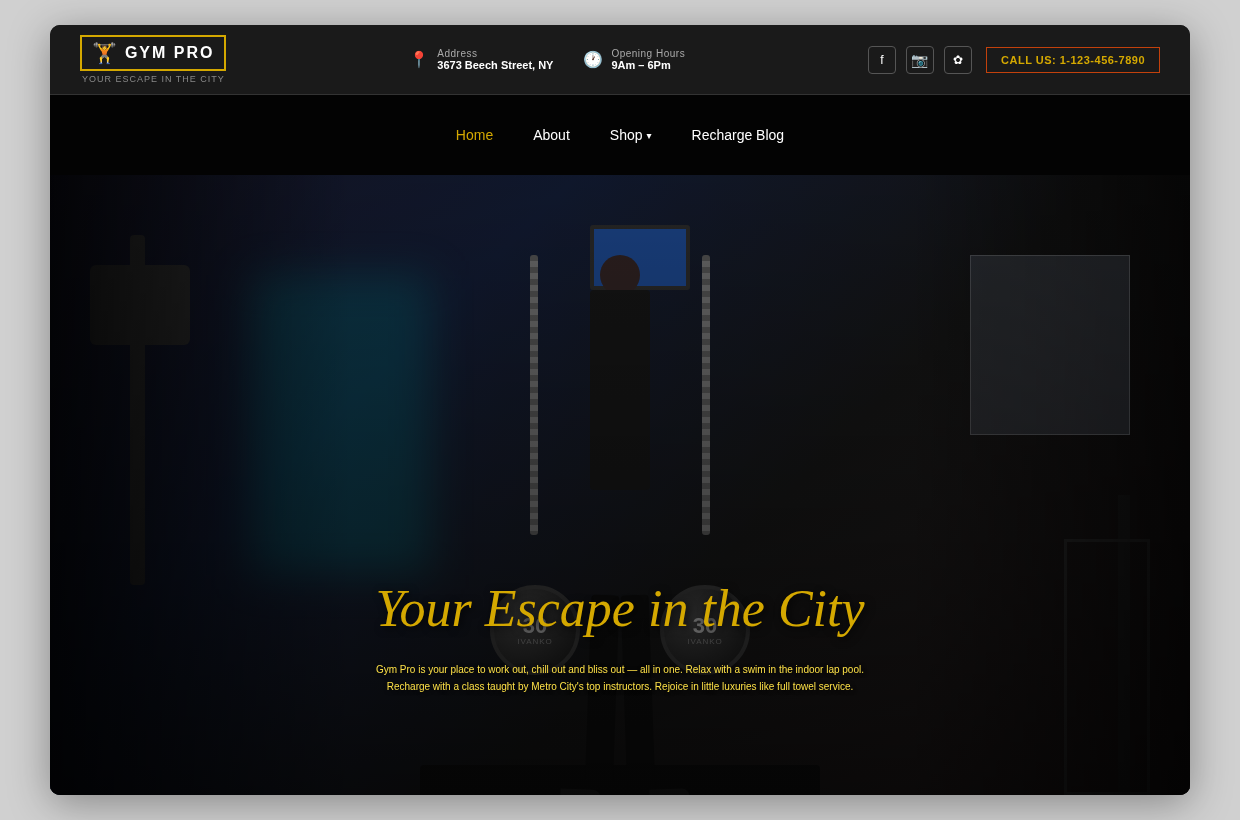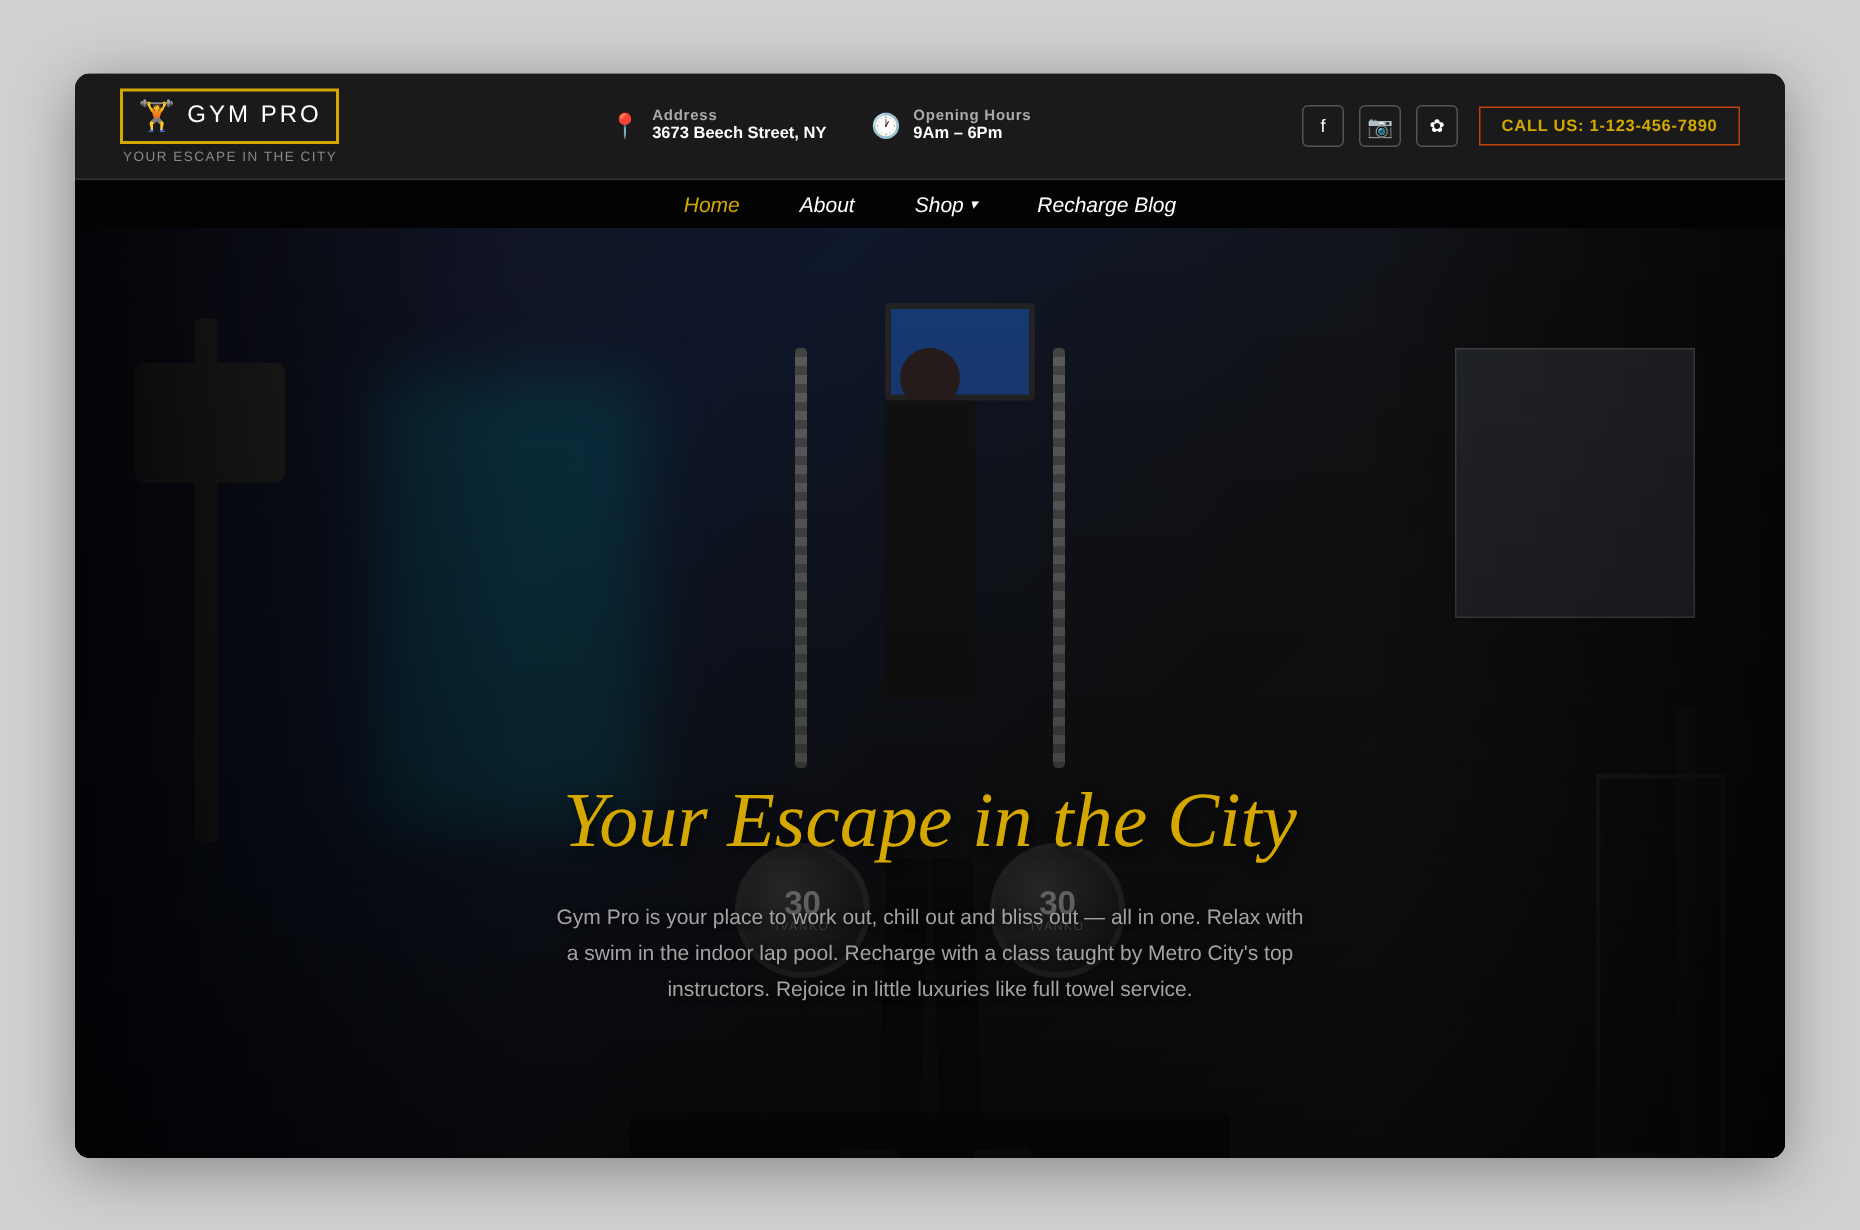--- a/index.html
+++ b/index.html
@@ -44,21 +44,21 @@
       border: 2px solid #d4a800;
       padding: 4px 10px;
       gap: 8px;
     }
     .logo-icon {
       color: #d4a800;
       font-size: 20px;
     }
     .logo-text {
       color: #ffffff;
-      font-weight: normal;
+      font-weight: bold;
       font-size: 16px;
       letter-spacing: 2px;
       text-align: right;
     }
     .logo-tagline {
       color: #888;
       font-size: 9px;
       letter-spacing: 1px;
       margin-top: 3px;
       padding-left: 2px;
@@ -72,21 +72,21 @@
       display: flex;
       align-items: center;
       gap: 8px;
     }
     .info-icon {
       font-size: 16px;
     }
     .info-label {
       color: #aaa;
       font-size: 10px;
-      font-weight: bold;
+      font-weight: normal;
       letter-spacing: 0.5px;
     }
     .info-value {
       color: #fff;
       font-size: 11px;
       font-weight: bold;
     }
     .social-icons {
       display: flex;
       align-items: center;
@@ -121,28 +121,27 @@
       background: rgba(0,0,0,0.85);
       display: flex;
       align-items: center;
       justify-content: center;
       padding: 0;
       gap: 0;
     }
     .nav-item {
       color: #fff;
       font-size: 14px;
-      padding: 8px 20px;
+      padding: 32px 20px;
       cursor: pointer;
       text-decoration: none;
       display: flex;
       align-items: center;
       gap: 4px;
       position: relative;
-      font-style: italic;
     }
     .nav-item.active {
       color: #d4a800;
     }
     .nav-dropdown-arrow {
       font-size: 10px;
     }
 
     
     .hero {
@@ -419,22 +418,22 @@
     .hero-title {
       font-family: 'Brush Script MT', cursive;
       font-size: 52px;
       color: #d4a800;
       margin-bottom: 24px;
       line-height: 1.1;
       text-shadow: 2px 2px 8px rgba(0,0,0,0.8);
       font-style: italic;
     }
     .hero-desc {
-      color: #a3a3a3;
-      font-size: 14px;
+      color: #fde047;
+      font-size: 10px;
       line-height: 1.7;
       text-shadow: 1px 1px 4px rgba(0,0,0,0.8);
       max-width: 500px;
       margin: 0 auto;
     }
 
     
     .teal-wall {
       position: absolute;
       left: 200px;

